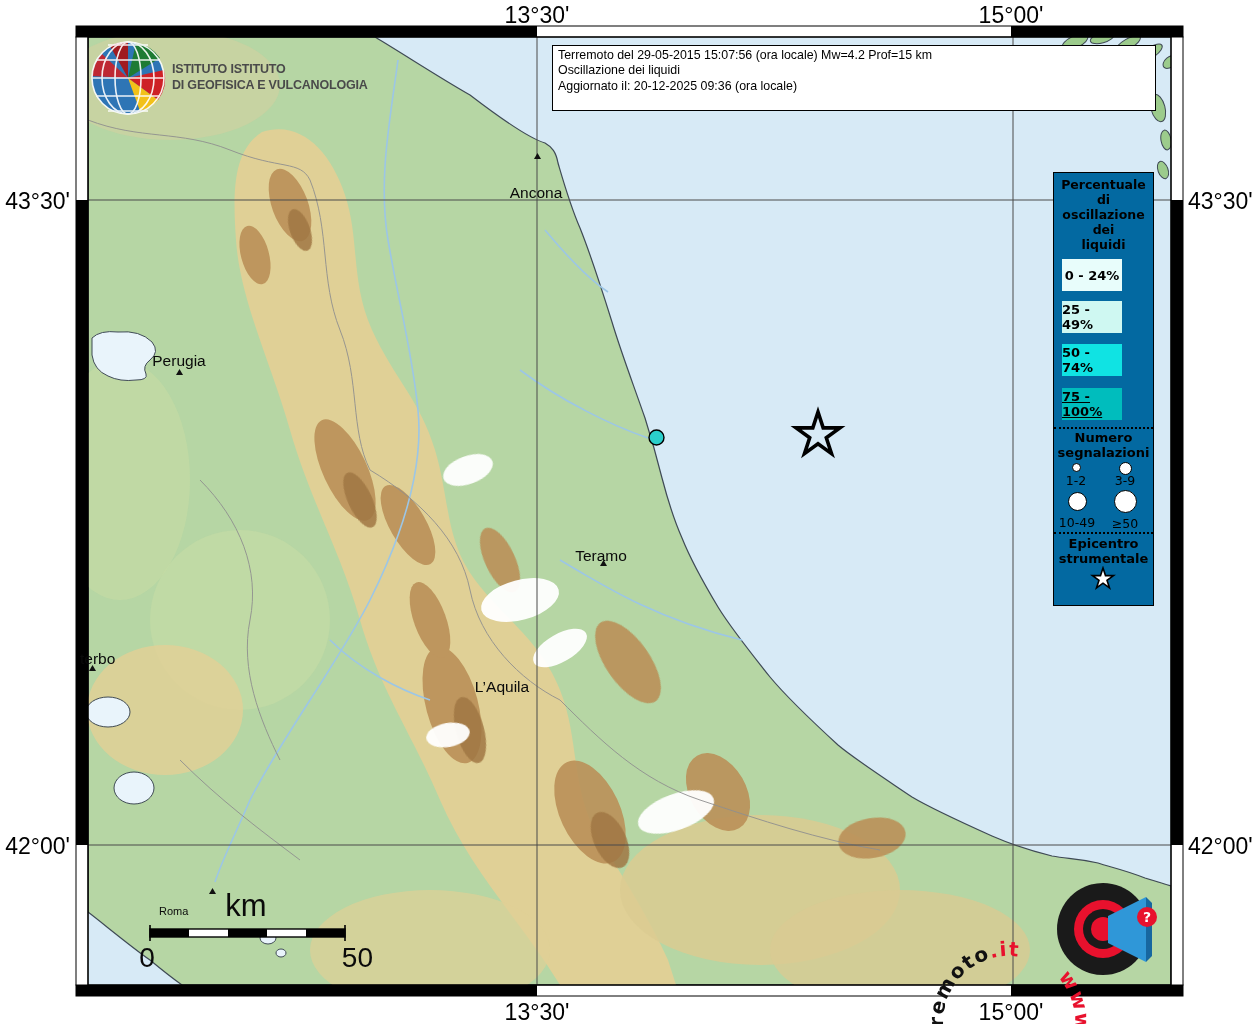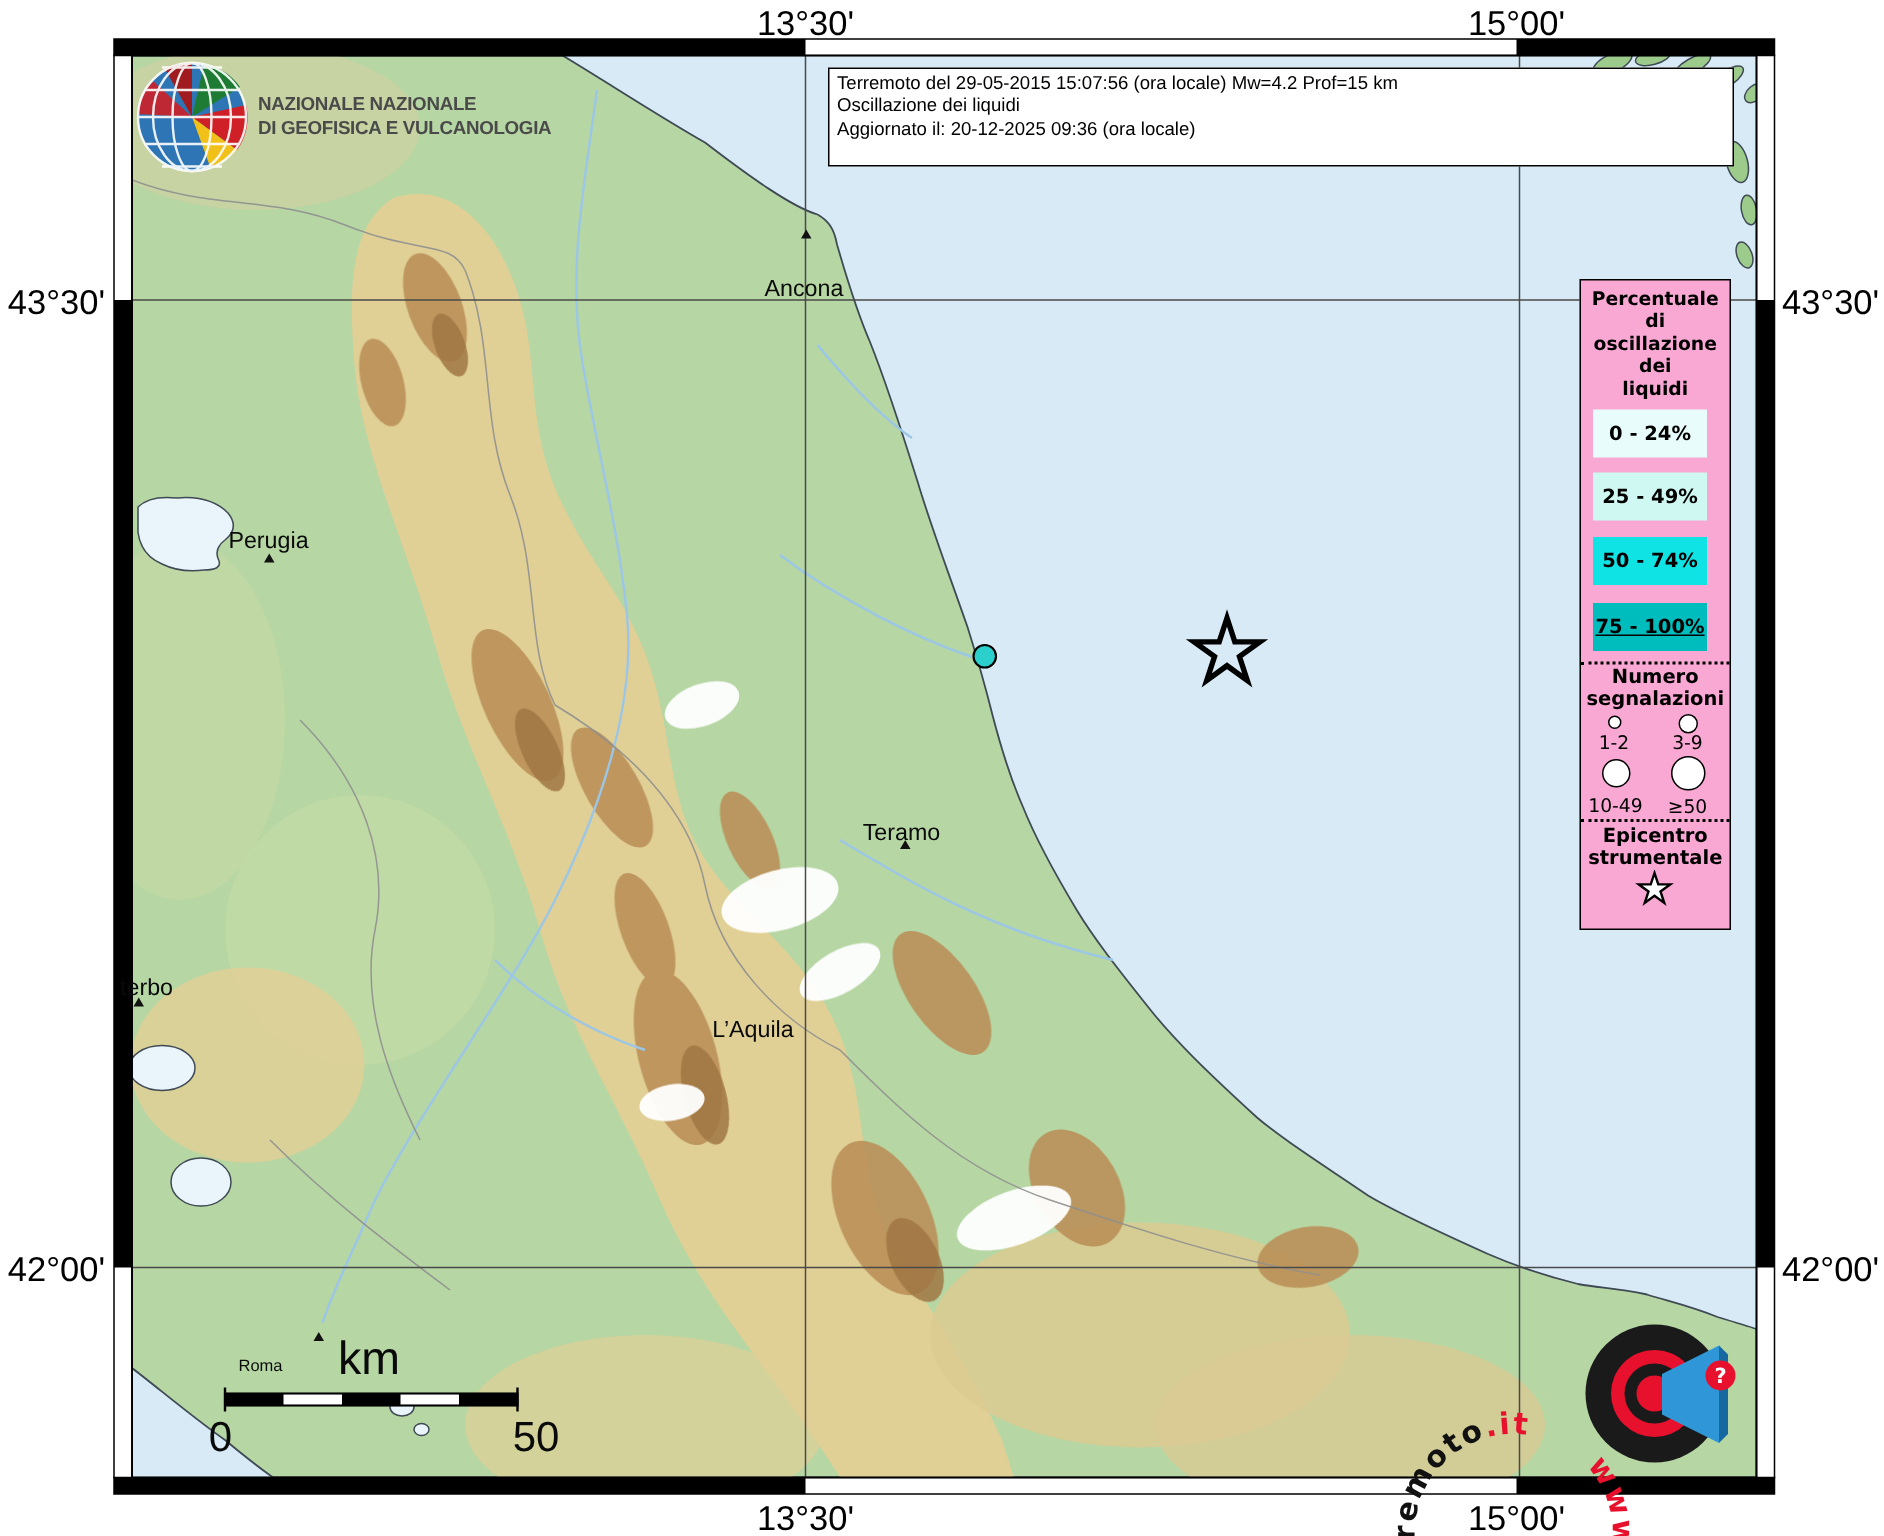--- a/index.html
+++ b/index.html
@@ -5,24 +5,24 @@
   html,body{margin:0;padding:0;background:#ffffff;}
   #app{position:relative;width:1256px;height:1024px;background:#ffffff;overflow:hidden;
        font-family:"Liberation Sans",sans-serif;}
   #map-svg{position:absolute;left:0;top:0;}
   .lbl{position:absolute;color:#0a0a0a;font-family:"Liberation Sans",sans-serif;white-space:nowrap;}
   .axis{font-size:23px;color:#000;}
   .city{font-size:15.5px;text-align:center;width:110px;}
   .titlebox{position:absolute;left:552px;top:45px;width:604px;height:66px;background:#ffffff;
             border:1px solid #000;padding:2px 5px;box-sizing:border-box;
             font-size:12.4px;line-height:15.4px;color:#000;}
-  .legend{position:absolute;left:1053px;top:186px;width:101px;height:434px;background:#f9a8d4;
+  .legend{position:absolute;left:1053px;top:172px;width:101px;height:434px;background:#0369a1;
           border:1px solid #000;box-sizing:border-box;font-family:"DejaVu Sans",sans-serif;}
   .legend .tline{display:block;text-align:center;font-weight:bold;font-size:12.5px;line-height:15px;color:#000;}
-  .swatch{position:absolute;left:8px;width:76px;height:32px;display:flex;align-items:center;justify-content:center;
+  .swatch{position:absolute;left:8px;width:60px;height:32px;display:flex;align-items:center;justify-content:center;
           font-weight:bold;font-size:13px;color:#000;}
   .ldiv{position:absolute;left:0;width:99px;border-top:2px dotted #000;}
   .lsub{position:absolute;width:99px;text-align:center;font-weight:bold;font-size:13px;color:#000;}
   .lcircle{position:absolute;border:1.6px solid #000;border-radius:50%;background:#fff;box-sizing:border-box;}
   .lclbl{position:absolute;font-size:12.5px;color:#000;text-align:center;width:44px;
          font-family:"DejaVu Sans",sans-serif;}
   .ingv-text{position:absolute;left:172px;color:#4a4a4a;font-weight:bold;font-size:12.5px;
              letter-spacing:-0.2px;line-height:15px;}
   .scale-num{font-size:28px;text-align:center;width:56px;}
 </style>
@@ -227,21 +227,21 @@
 <div class="lbl axis" style="left:0px;top:833px;width:70px;text-align:right;">42°00'</div>
 <div class="lbl axis" style="left:1188px;top:188px;width:70px;">43°30'</div>
 <div class="lbl axis" style="left:1188px;top:833px;width:70px;">42°00'</div>
 
 <div class="titlebox">
   <div>Terremoto del 29-05-2015 15:07:56 (ora locale) Mw=4.2 Prof=15 km</div>
   <div>Oscillazione dei liquidi</div>
   <div>Aggiornato il: 20-12-2025 09:36 (ora locale)</div>
 </div>
 
-<div class="ingv-text" style="top:62px;">NAZIONALE NAZIONALE</div>
+<div class="ingv-text" style="top:62px;">ISTITUTO ISTITUTO</div>
 <div class="ingv-text" style="top:78px;">DI GEOFISICA E VULCANOLOGIA</div>
 
 <div class="lbl city" style="left:481px;top:136px;margin-top:48px;">Ancona</div>
 <div class="lbl city" style="left:124px;top:352px;">Perugia</div>
 <div class="lbl city" style="left:546px;top:547px;">Teramo</div>
 <div class="lbl city" style="left:447px;top:678px;">L’Aquila</div>
 <div class="lbl" style="left:80px;top:650px;font-size:15.5px;">terbo</div>
 <div class="lbl" style="left:159px;top:875px;font-size:11px;width:100px;margin-top:30px;">Roma</div>
 
 <div class="lbl" style="left:196px;top:888px;width:100px;text-align:center;font-size:31px;">km</div>

